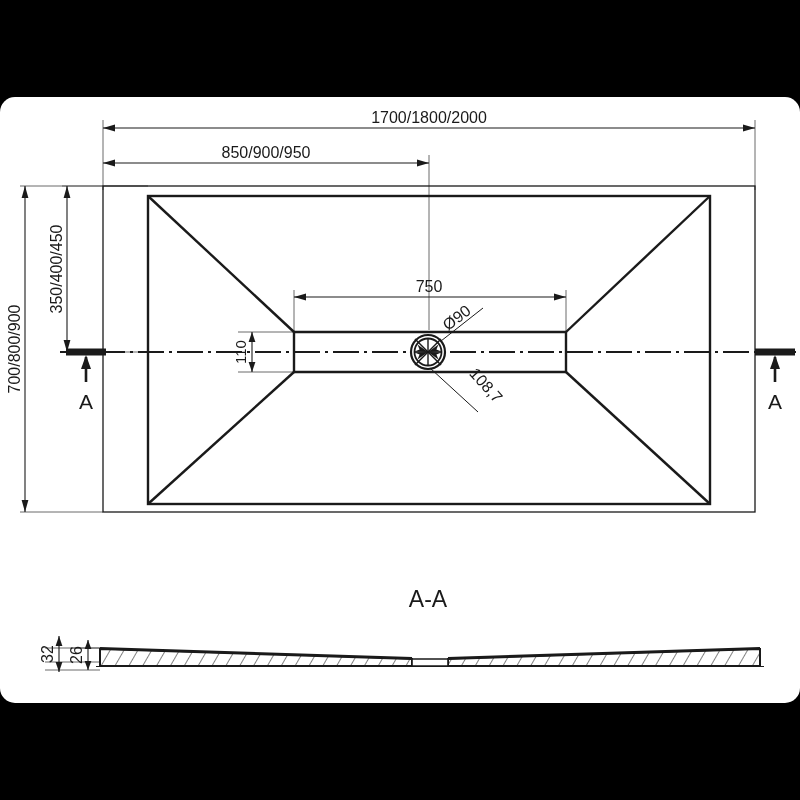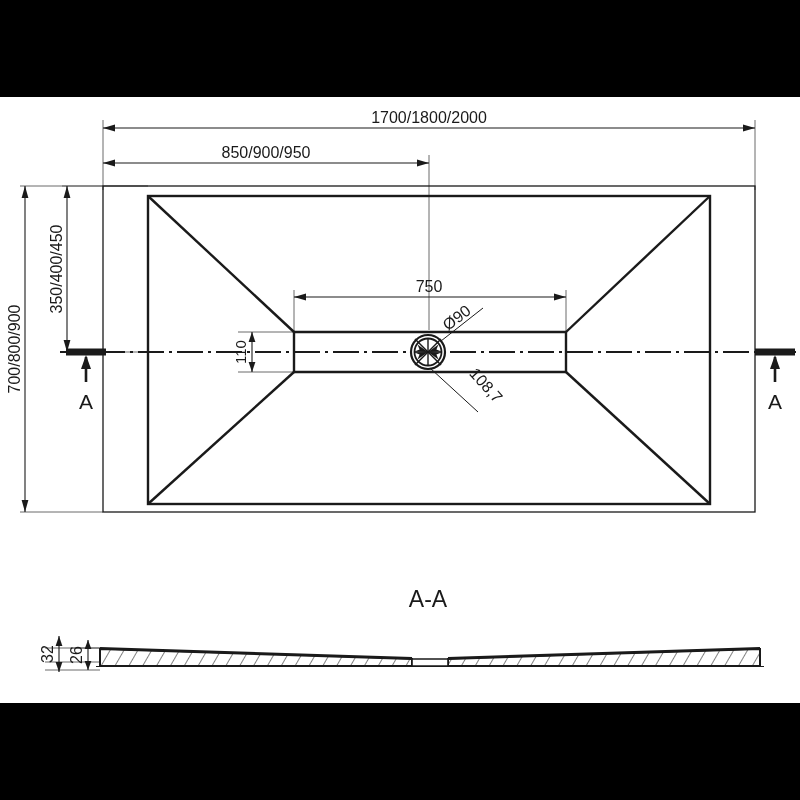--- a/index.html
+++ b/index.html
@@ -1,21 +1,21 @@
 <!DOCTYPE html>
 <html><head>
 <meta charset="utf-8">
 <style>
   html,body{margin:0;padding:0;background:#000;}
   #stage{
     position:relative;width:800px;height:800px;background:#000;overflow:hidden;
     font-family:"Liberation Sans", sans-serif;
   }
   #sheet{
-    position:absolute;left:0;top:97px;width:800px;height:606px;background:#ffffff;
+    position:absolute;left:0;top:97px;width:800px;height:606px;background:#ffffff;border-radius:15px;
   }
   #sheet svg{display:block;}
   .bar{position:absolute;left:0;width:800px;background:#000;}
   #bar-top{top:0;height:97px;}
   #bar-bottom{top:703px;height:97px;}
   text{font-family:"Liberation Sans", sans-serif;fill:#1a1a1a;}
 </style>
 </head>
 <body>
 

